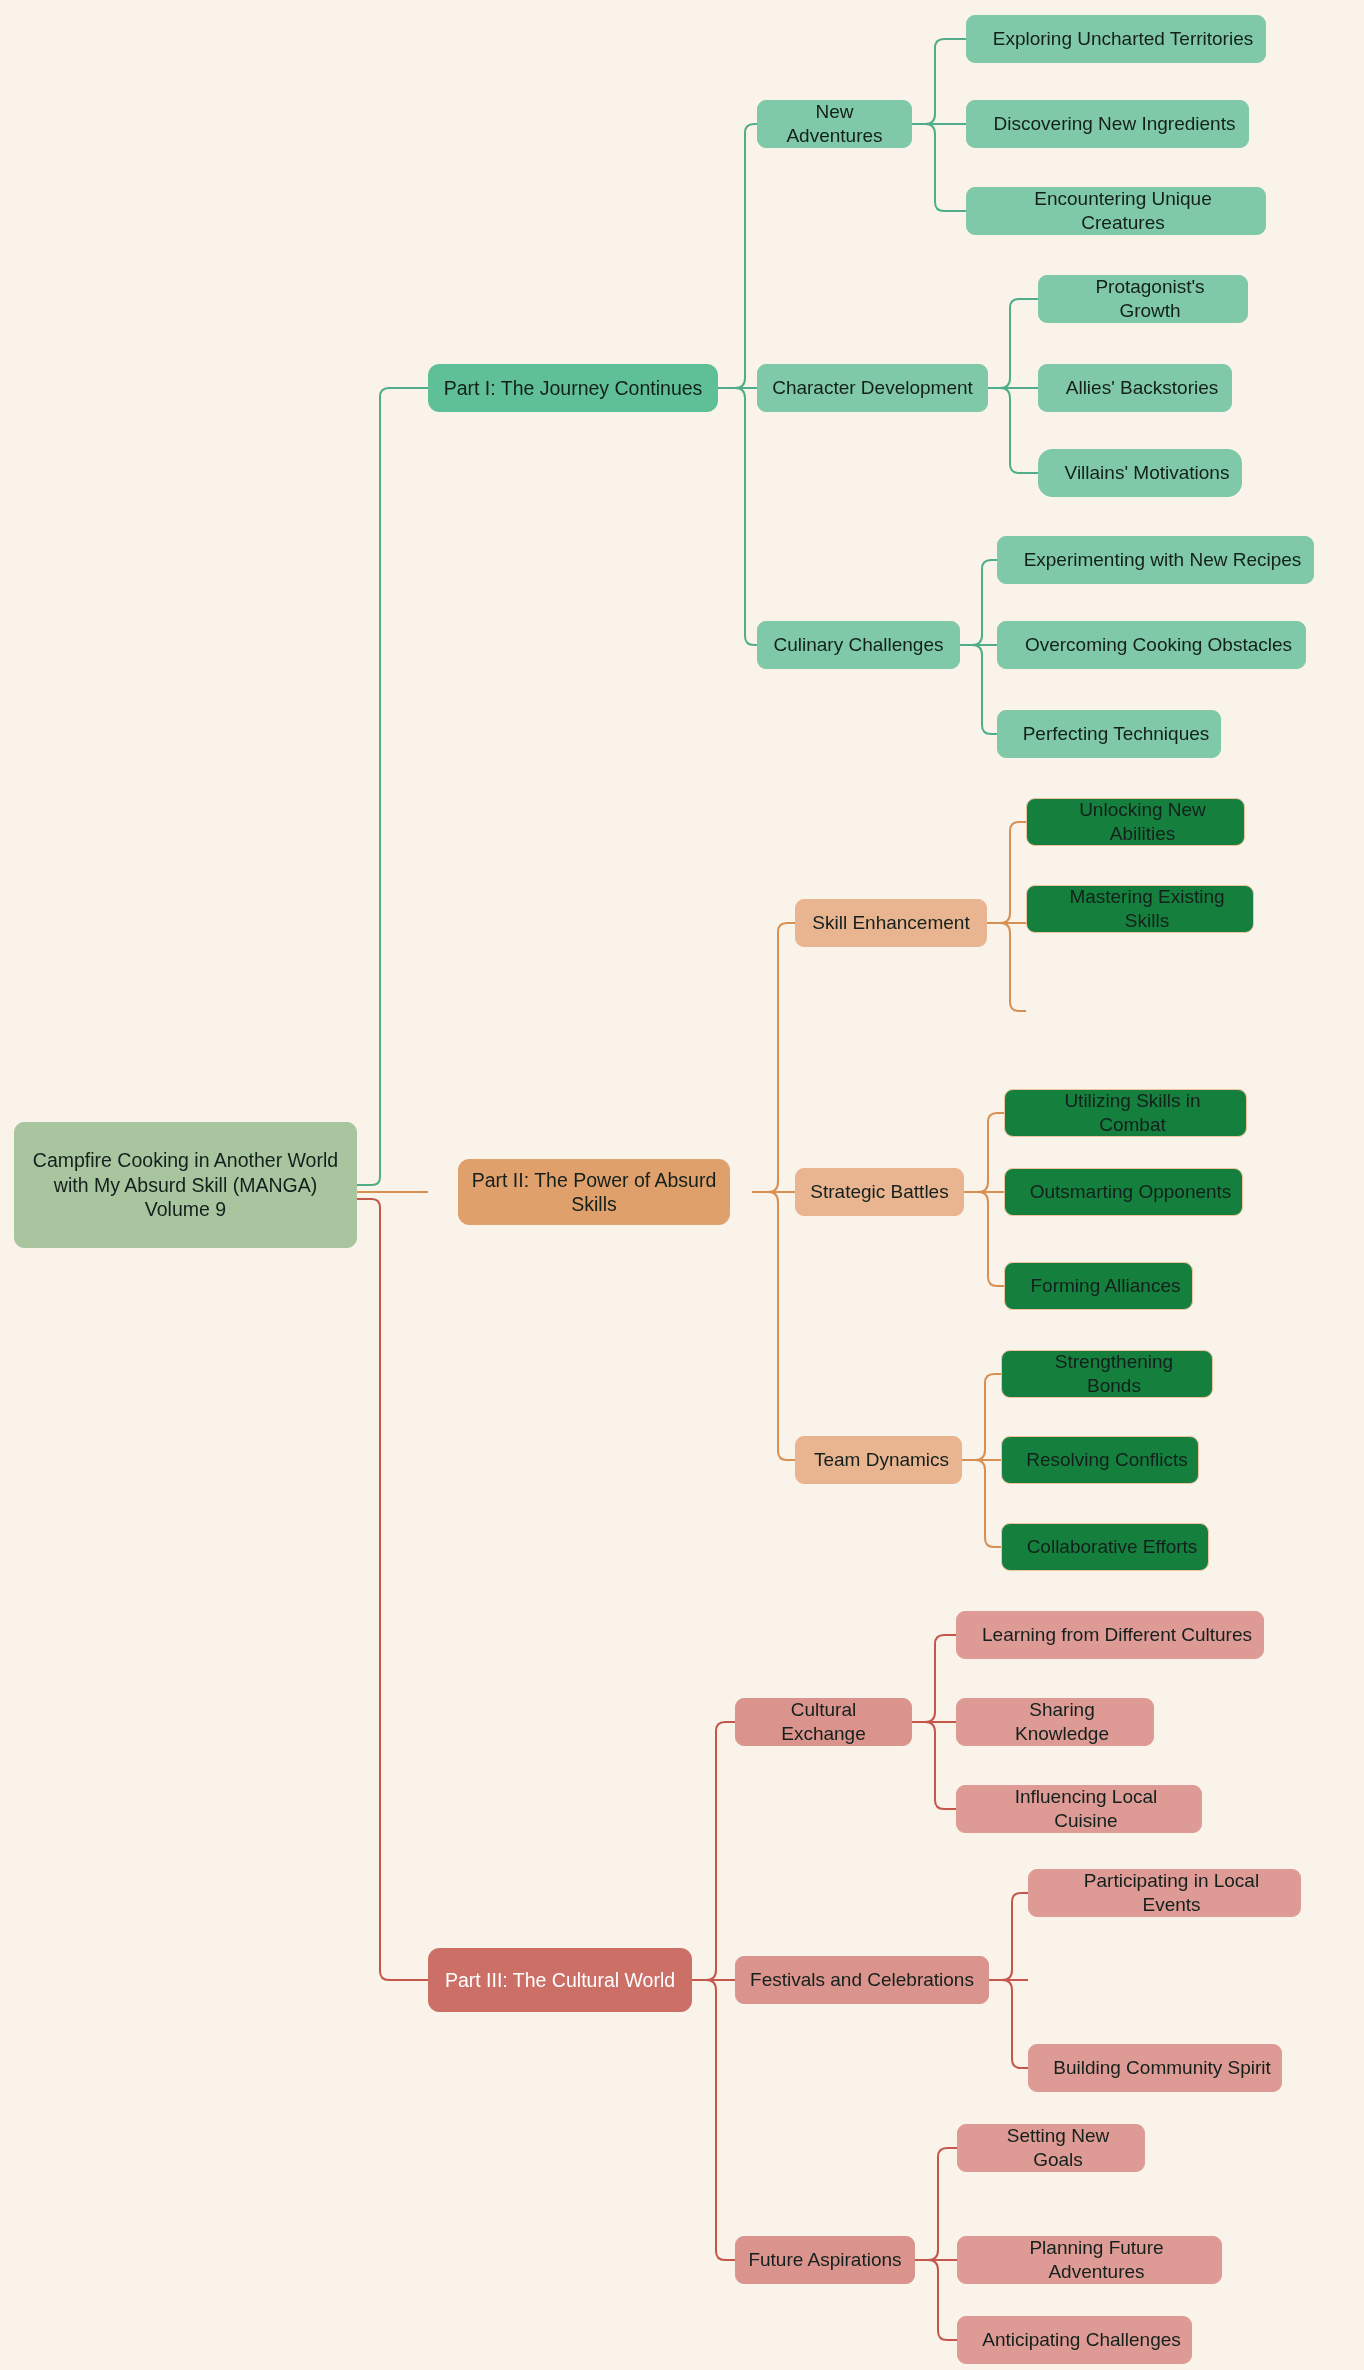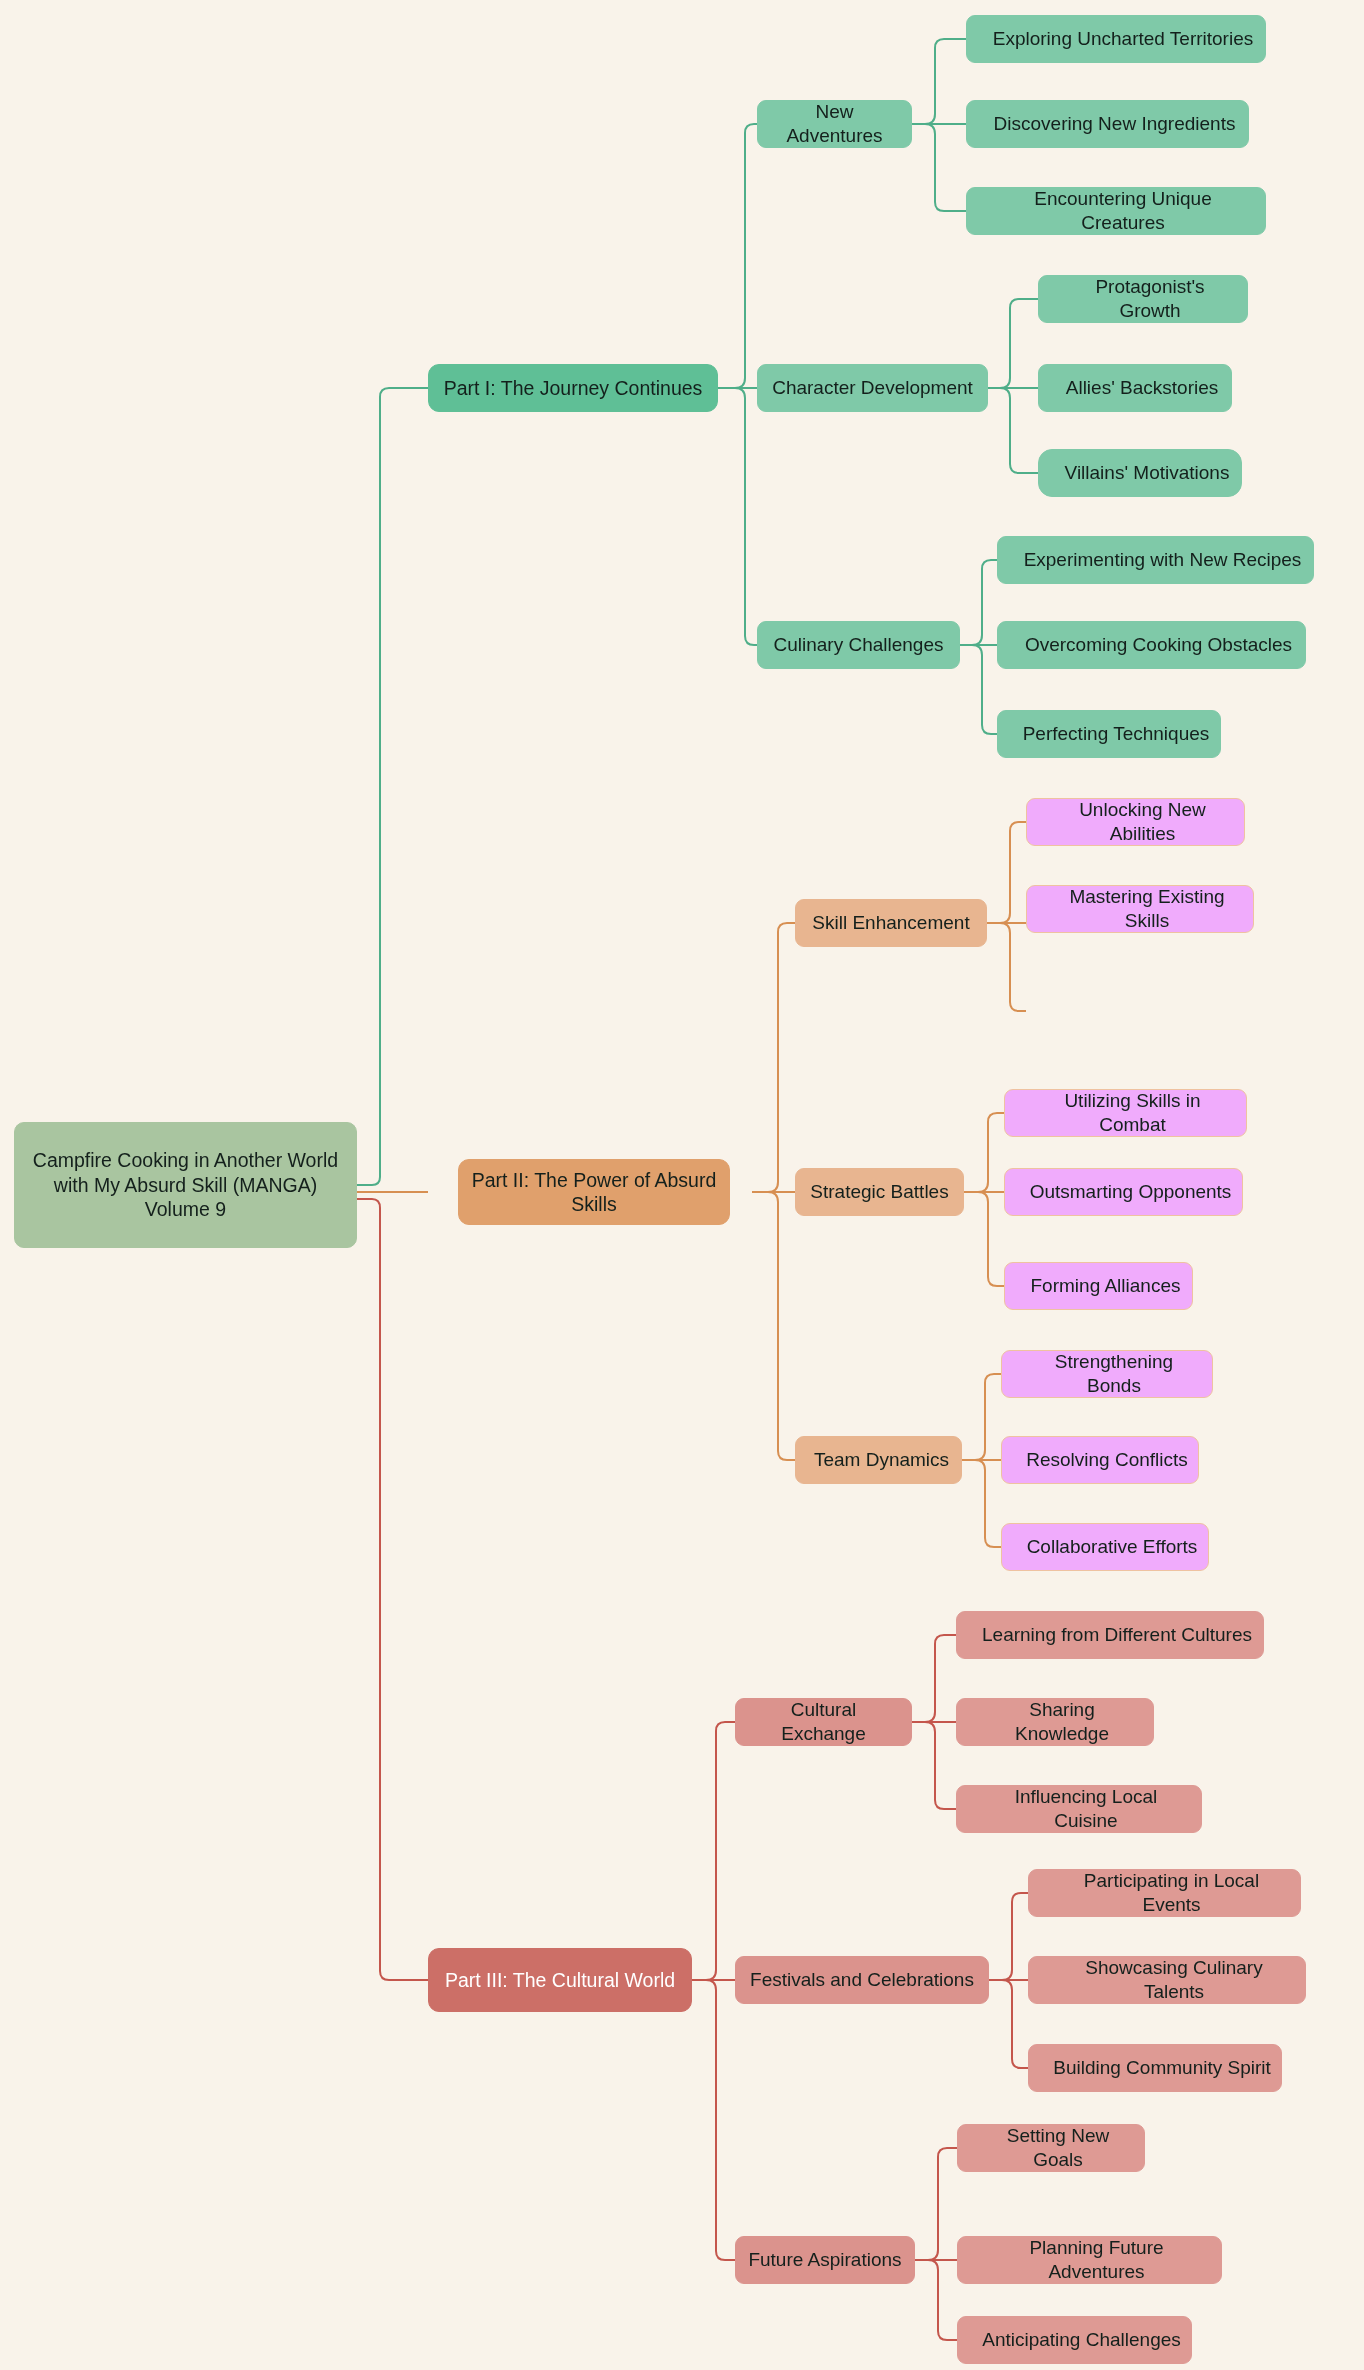--- a/index.html
+++ b/index.html
@@ -29,21 +29,21 @@
   .l1{font-size:19.5px;border-radius:11px;}
   .l1.green{background:#5fbf96;border:1px solid #5fbf96;}
   .l1.orange{background:#e0a06c;border:1px solid #e0a06c;}
   .l1.red{background:#cc6f67;border:1px solid #cc6f67;color:#ffffff;}
   .l2{font-size:19px;}
   .l2.green{background:#7fc9a8;border:1px solid #7fc9a8;}
   .l2.orange{background:#e8b590;border:1px solid #e8b590;}
   .l2.red{background:#db938d;border:1px solid #db938d;}
   .l3{font-size:19px;padding-left:24px;}
   .l3.green{background:#7fc9a8;border:1px solid #7fc9a8;}
-  .l3.orange{background:#f0abfc;border:1px solid #efc2a0;}
+  .l3.orange{background:#15803d;border:1px solid #efc2a0;}
   .l3.red{background:#de9a94;border:1px solid #de9a94;}
 </style>
 </head>
 <body>
 
 <div id="map">
 
   <svg class="links" viewBox="0 0 1364 2370">
     <g fill="none" stroke-width="2">
 
@@ -140,21 +140,20 @@
 
   <div class="node l1 red" style="left:428px;top:1948px;width:264px;height:64px;">Part III: The Cultural World</div>
 
   <div class="node l2 red" style="left:735px;top:1698px;width:177px;height:48px;">Cultural Exchange</div>
   <div class="node l3 red" style="left:956px;top:1611px;width:308px;height:48px;">Learning from Different Cultures</div>
   <div class="node l3 red" style="left:956px;top:1698px;width:198px;height:48px;">Sharing Knowledge</div>
   <div class="node l3 red" style="left:956px;top:1785px;width:246px;height:48px;">Influencing Local Cuisine</div>
 
   <div class="node l2 red" style="left:735px;top:1956px;width:254px;height:48px;">Festivals and Celebrations</div>
   <div class="node l3 red" style="left:1028px;top:1869px;width:273px;height:48px;">Participating in Local Events</div>
-  <div class="node l3 red" style="left:1028px;top:1956px;width:278px;height:48px;">Showcasing Culinary Talents</div>
   <div class="node l3 red" style="left:1028px;top:2044px;width:254px;height:48px;">Building Community Spirit</div>
 
   <div class="node l2 red" style="left:735px;top:2236px;width:180px;height:48px;">Future Aspirations</div>
   <div class="node l3 red" style="left:957px;top:2124px;width:188px;height:48px;">Setting New Goals</div>
   <div class="node l3 red" style="left:957px;top:2236px;width:265px;height:48px;">Planning Future Adventures</div>
   <div class="node l3 red" style="left:957px;top:2316px;width:235px;height:48px;">Anticipating Challenges</div>
 
 </div>
 
 </body></html>

